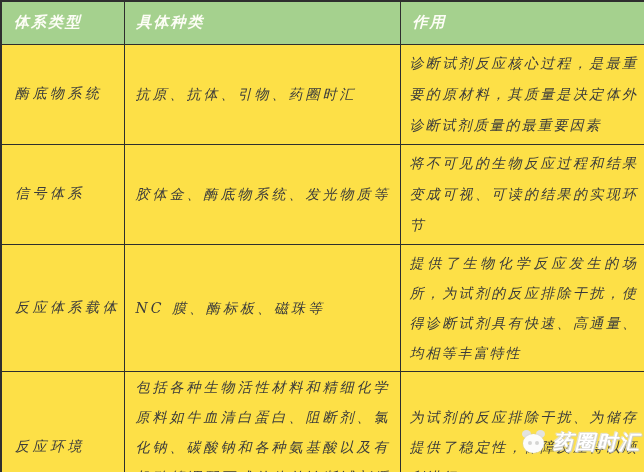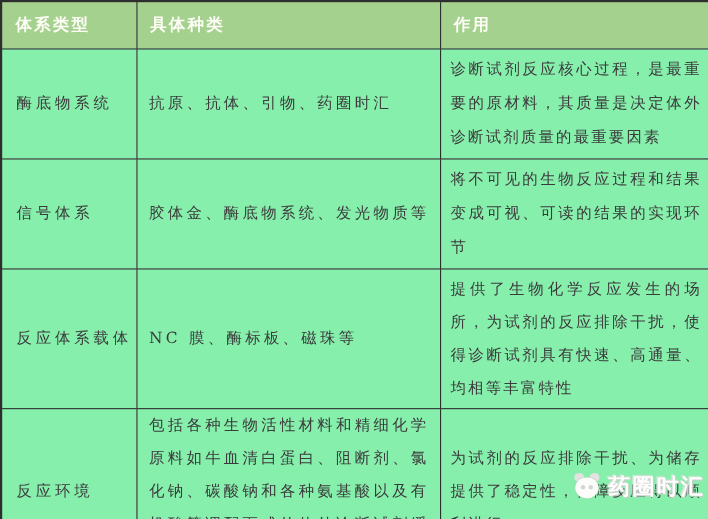--- a/index.html
+++ b/index.html
@@ -2,20 +2,21 @@
 <html><head>
 <meta charset="utf-8">
 <style>
   * { margin: 0; padding: 0; box-sizing: border-box; }
   html, body { width: 644px; height: 472px; background: #ffffff; overflow: hidden; }
   .page {
     position: relative;
     width: 644px; height: 382px;
     background: #fdfdfc;
     font-family: "DejaVu Serif", "Liberation Serif", serif;
+    font-style: italic;
   }
   table.ivd {
     width: 644px;
     border-collapse: collapse;
     table-layout: fixed;
     border: 2px solid #2e2e2e;
   }
   col.c1 { width: 123px; }
   col.c2 { width: 276px; }
   col.c3 { width: 245px; }
@@ -29,21 +30,21 @@
     background: #a5d18e;
     color: #fdfdf6;
     font-family: "Liberation Sans", sans-serif;
     font-weight: bold;
     font-size: 15px;
     text-align: left;
     padding-left: 12px;
     letter-spacing: 2px;
   }
   td {
-    background: #86efac;
+    background: #fde047;
     color: #3b3b3b;
     font-size: 14px;
   }
   td.t1 {
     padding-left: 13px;
     letter-spacing: 3.5px;
   }
   td.t2 {
     padding-left: 11px;
     padding-right: 8px;

